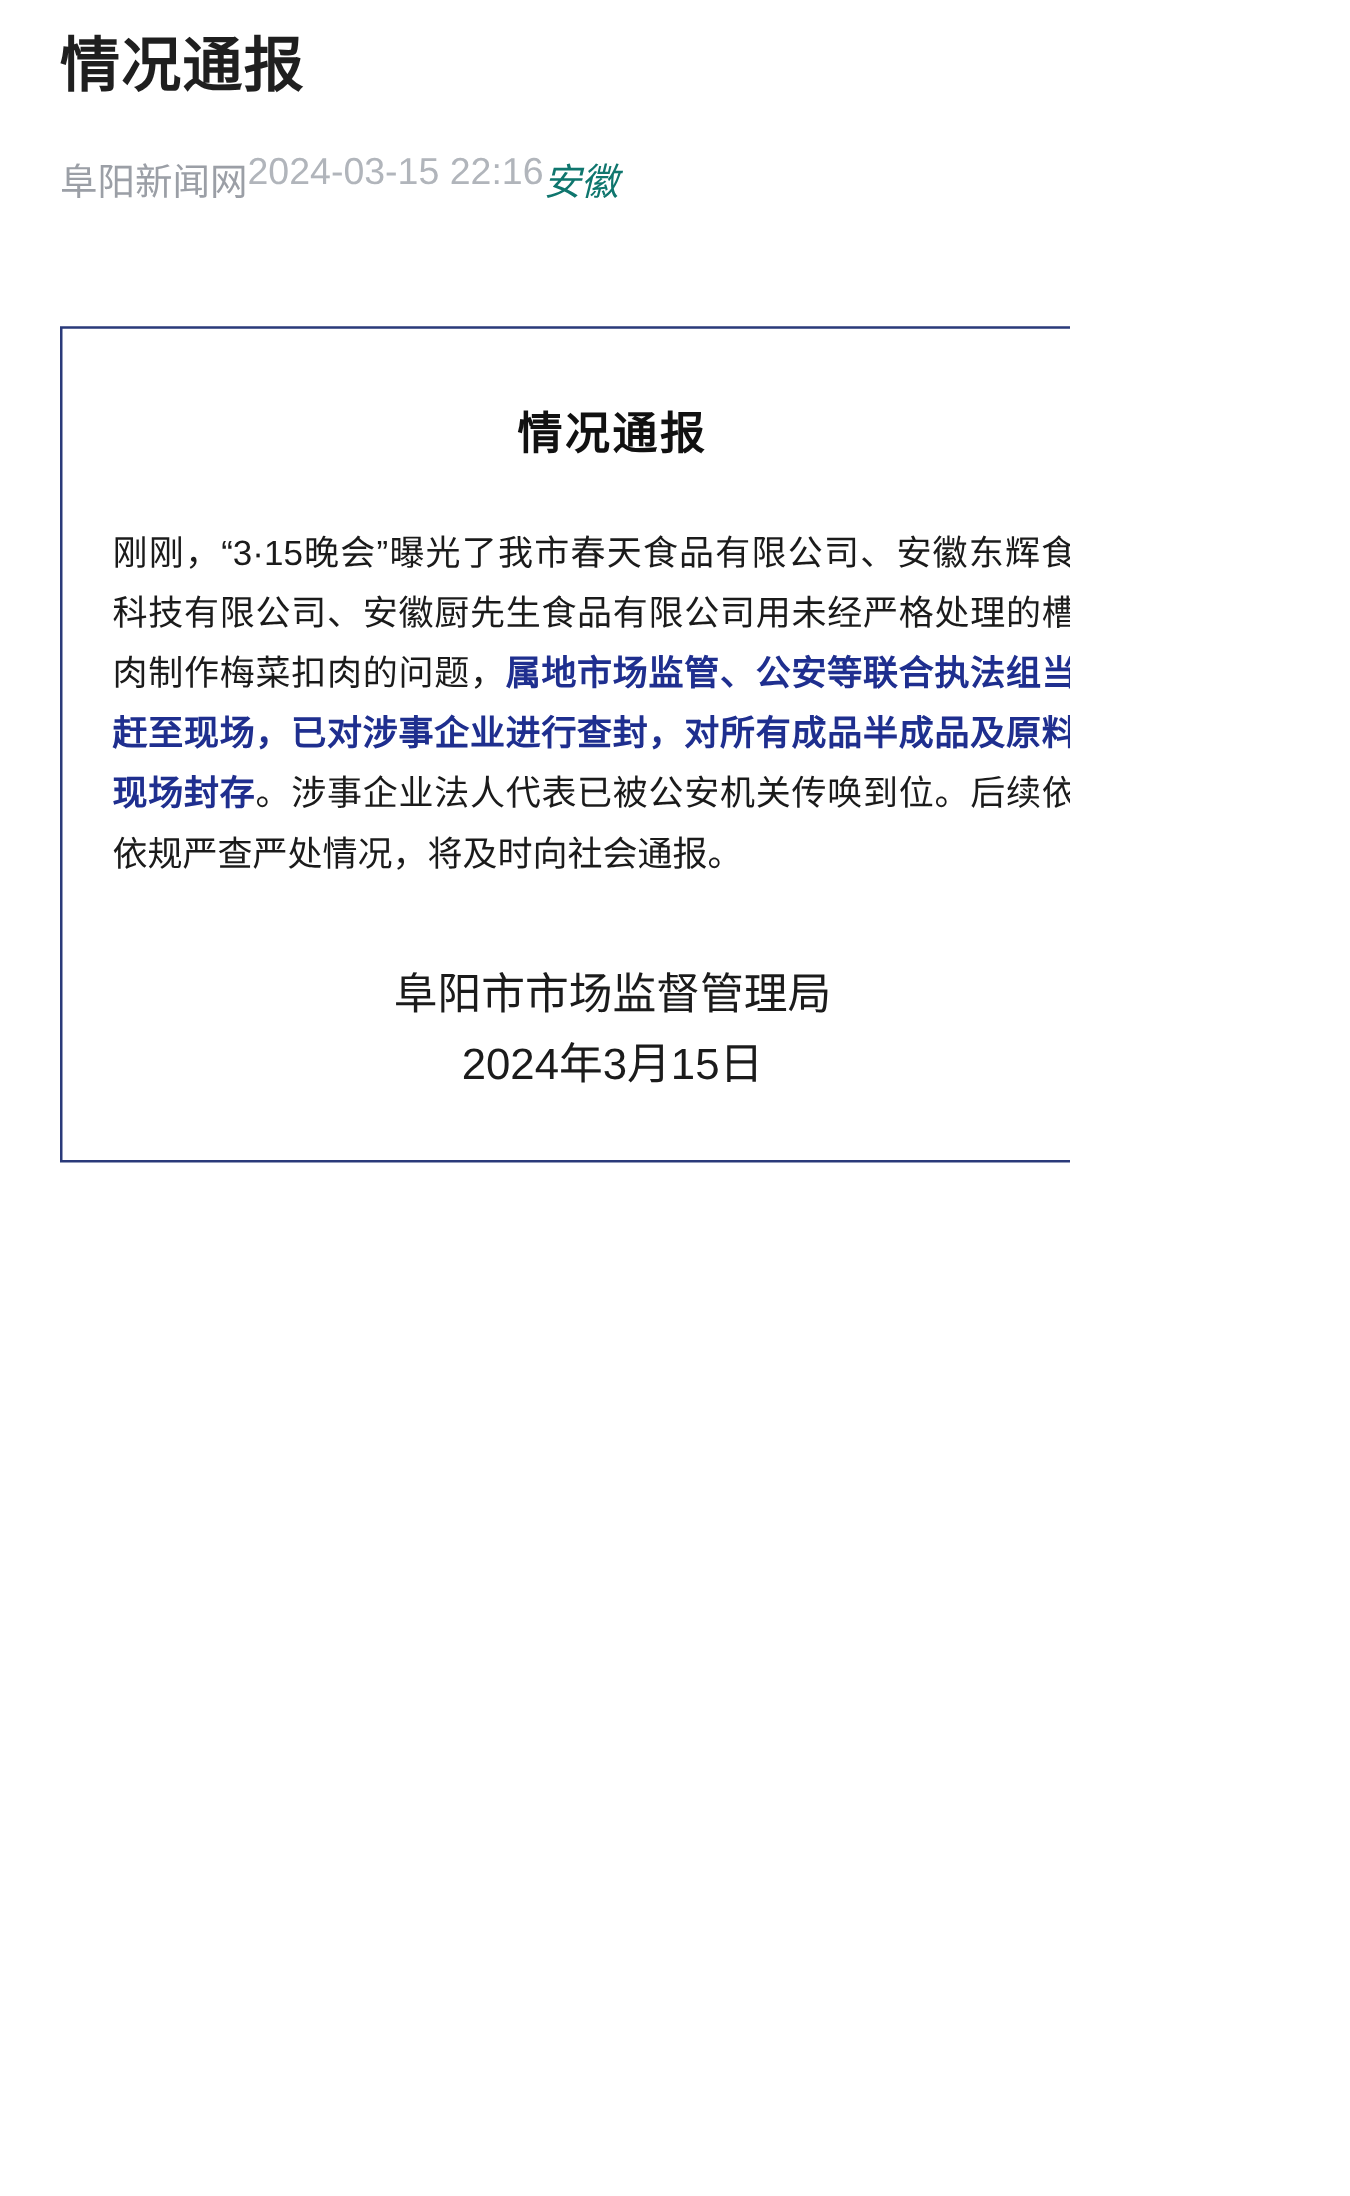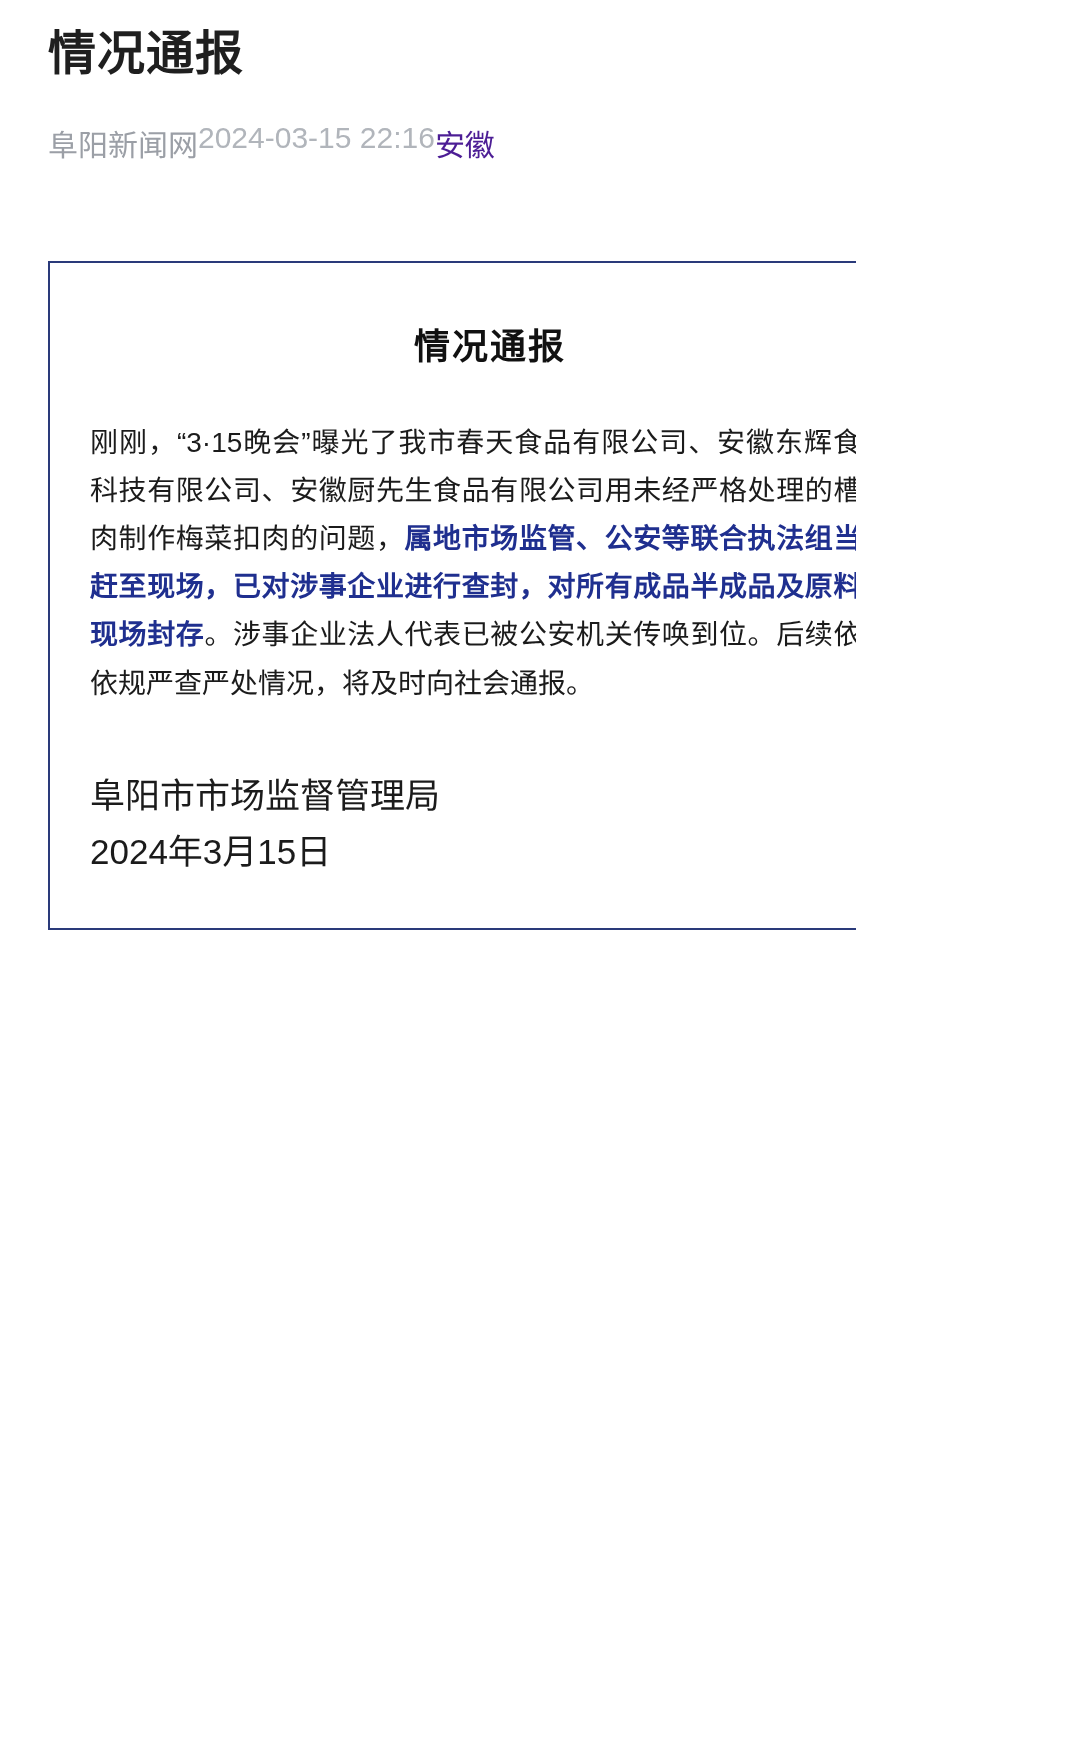--- a/index.html
+++ b/index.html
@@ -38,21 +38,22 @@
     font-size: 30px;
     color: #9b9fa6;
   }
   .meta-source {
     color: #9b9fa6;
   }
   .meta-date {
     color: #b1b5bb;
   }
   .meta-region {
-    color: #4c1d95;
+    color: #0f766e;
+    font-style: italic;
   }
   .notice-card {
     margin-top: 96px;
     border: 2px solid #2a3a7a;
     box-sizing: border-box;
     padding: 42px 40px 48px 40px;
     background: #ffffff;
     width: 884px;
   }
   .notice-heading {
@@ -75,21 +76,21 @@
   }
   .notice-body p:last-of-type {
     margin-bottom: 0;
   }
   .emph {
     color: #1f2f8f;
     font-weight: bold;
   }
   .signature {
     margin-top: 60px;
-    text-align: left;
+    text-align: center;
     font-size: 35px;
     line-height: 1.6;
     color: #1b1b1b;
   }
   .signature div {
     white-space: nowrap;
   }
 </style>
 </head>
 <body>

